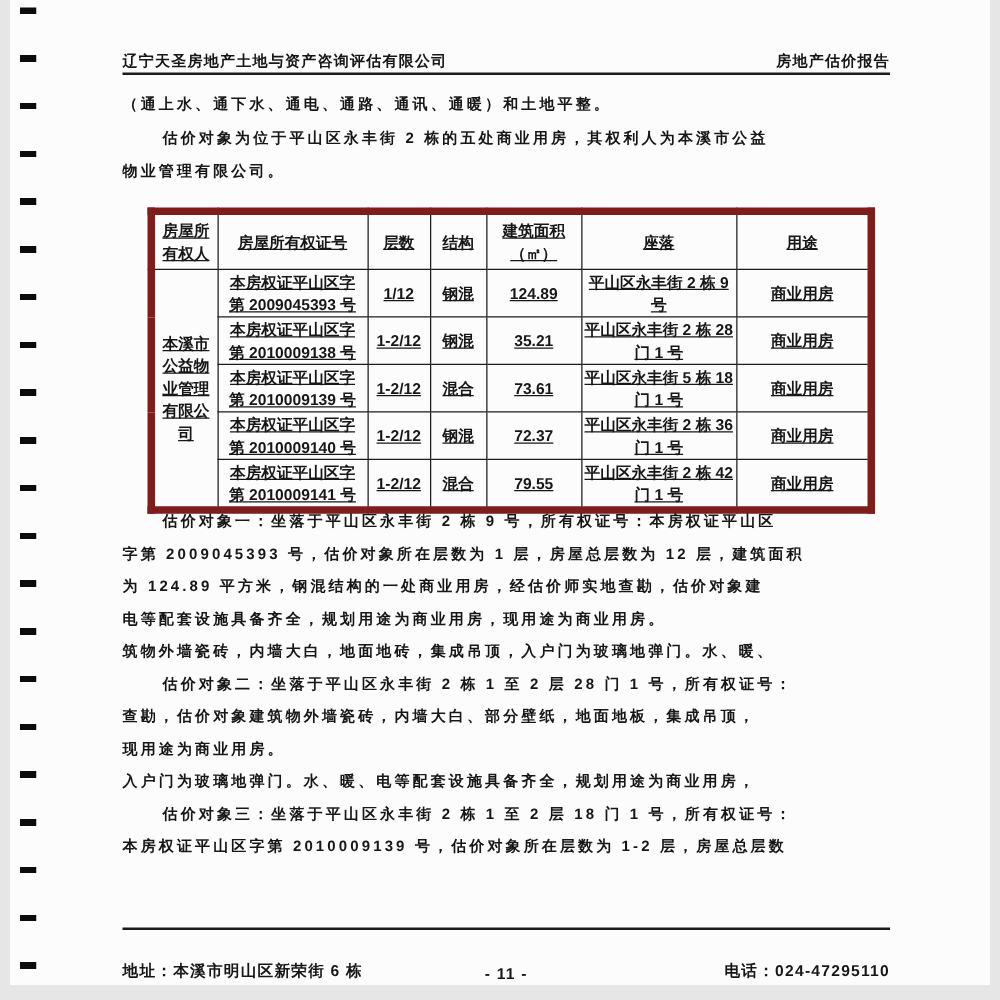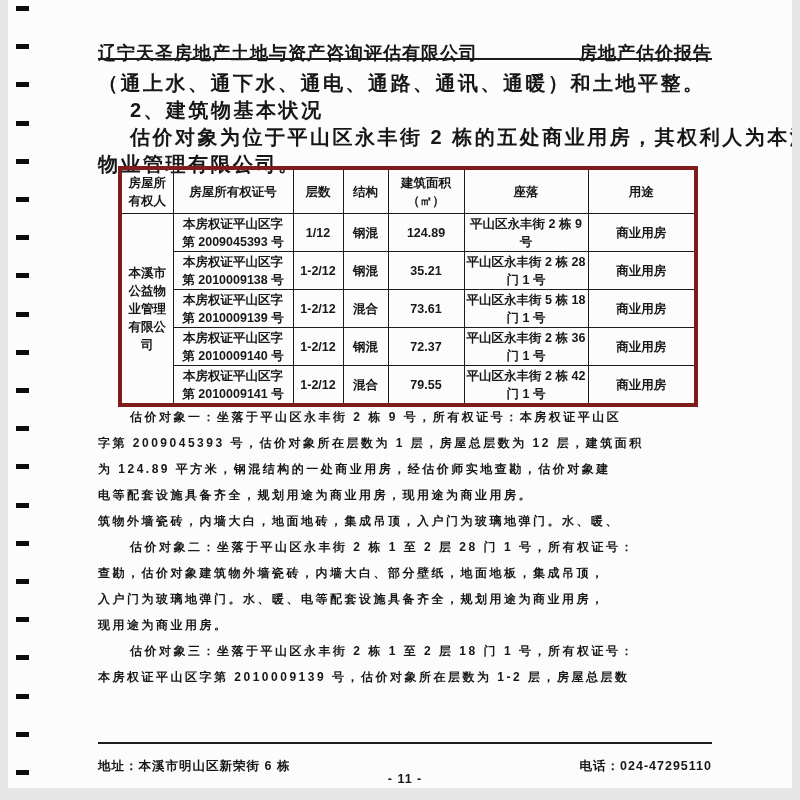--- a/index.html
+++ b/index.html
@@ -13,50 +13,51 @@
     position:absolute;left:8px;top:0;right:8px;bottom:12px;
     background:#fcfcfc;overflow:hidden;
   }
   .marks{
     position:absolute;left:8px;top:6px;width:13px;height:772px;
     background:repeating-linear-gradient(180deg,#0c0c0c 0 5px,transparent 5px 38.2px);
   }
   .hdr{
     position:absolute;left:90px;right:80px;top:41px;
     display:flex;justify-content:space-between;align-items:baseline;
-    font-size:18px;font-weight:bold;letter-spacing:1px;
+    font-size:12px;font-weight:bold;letter-spacing:1px;
   }
   .hrule{position:absolute;left:90px;right:80px;top:58px;border-top:2px solid #1c1c1c;}
   .intro{
     position:absolute;left:90px;right:60px;top:70px;
-    font-size:20px;font-weight:bold;line-height:27px;letter-spacing:2.5px;
+    font-size:12px;font-weight:bold;line-height:27px;letter-spacing:2.5px;
   }
   .line,.pline{white-space:nowrap;}
   .ind{text-indent:32px;}
   table.ptable{
     position:absolute;left:110px;top:166px;
     border-collapse:collapse;table-layout:fixed;
     font-size:12.5px;font-weight:bold;
-    border:4px solid #7f1d1d;
+    border:6px solid #7f1d1d;
+    text-decoration:underline;
   }
   .ptable th,.ptable td{
     border:1.5px solid #1c1c1c;
     text-align:center;vertical-align:middle;
     padding:0 2px;line-height:18px;overflow:hidden;
   }
   .ptable th{height:43px;white-space:pre-line;font-weight:bold;}
   .ptable td{height:37px;}
   .paras{
     position:absolute;left:90px;right:60px;top:404px;
     font-size:12px;font-weight:bold;line-height:26px;letter-spacing:2.5px;
   }
   .frule{position:absolute;left:90px;right:80px;top:742px;border-top:2px solid #1c1c1c;}
   .ftr{
     position:absolute;left:90px;right:80px;top:747px;
-    display:flex;justify-content:space-between;align-items:center;
+    display:flex;justify-content:space-between;align-items:flex-end;
     font-size:12.5px;font-weight:bold;letter-spacing:1px;
   }
   .ftr .fl{flex:1;text-align:left;}
   .ftr .fc{flex:0 0 auto;text-align:center;margin-top:25px;}
   .ftr .fr{flex:1;text-align:right;}
 </style>
 </head>
 <body>
 
 <div class="page">
@@ -64,21 +65,20 @@
   <div class="marks"></div>
 
   <div class="hdr">
     <span>辽宁天圣房地产土地与资产咨询评估有限公司</span>
     <span>房地产估价报告</span>
   </div>
   <div class="hrule"></div>
 
   <div class="intro" id="intro-block">
       <div class="line">（通上水、通下水、通电、通路、通讯、通暖）和土地平整。</div>
-      <div class="line ind">2、建筑物基本状况</div>
       <div class="line ind">估价对象为位于平山区永丰街 2 栋的五处商业用房，其权利人为本溪市公益</div>
       <div class="line">物业管理有限公司。</div>
     </div>
 
   <table class="ptable">
     <colgroup>
       <col style="width:53px">
         <col style="width:120px">
         <col style="width:50px">
       <col style="width:45px">
@@ -145,22 +145,22 @@
   </table>
 
   <div class="paras" id="paras-block">
       <div class="pline ind">估价对象一：坐落于平山区永丰街 2 栋 9 号，所有权证号：本房权证平山区</div>
       <div class="pline">字第 2009045393 号，估价对象所在层数为 1 层，房屋总层数为 12 层，建筑面积</div>
       <div class="pline">为 124.89 平方米，钢混结构的一处商业用房，经估价师实地查勘，估价对象建</div>
       <div class="pline">电等配套设施具备齐全，规划用途为商业用房，现用途为商业用房。</div>
       <div class="pline">筑物外墙瓷砖，内墙大白，地面地砖，集成吊顶，入户门为玻璃地弹门。水、暖、</div>
       <div class="pline ind">估价对象二：坐落于平山区永丰街 2 栋 1 至 2 层 28 门 1 号，所有权证号：</div>
       <div class="pline">查勘，估价对象建筑物外墙瓷砖，内墙大白、部分壁纸，地面地板，集成吊顶，</div>
+      <div class="pline">现用途为商业用房。</div>
       <div class="pline">入户门为玻璃地弹门。水、暖、电等配套设施具备齐全，规划用途为商业用房，</div>
-      <div class="pline">现用途为商业用房。</div>
       <div class="pline ind">估价对象三：坐落于平山区永丰街 2 栋 1 至 2 层 18 门 1 号，所有权证号：</div>
       <div class="pline">本房权证平山区字第 2010009139 号，估价对象所在层数为 1-2 层，房屋总层数</div>
     </div>
 
   <div class="frule"></div>
   <div class="ftr">
     <span class="fl">地址：本溪市明山区新荣街 6 栋</span>
     <span class="fc">- 11 -</span>
     <span class="fr">电话：024-47295110</span>
   </div>

